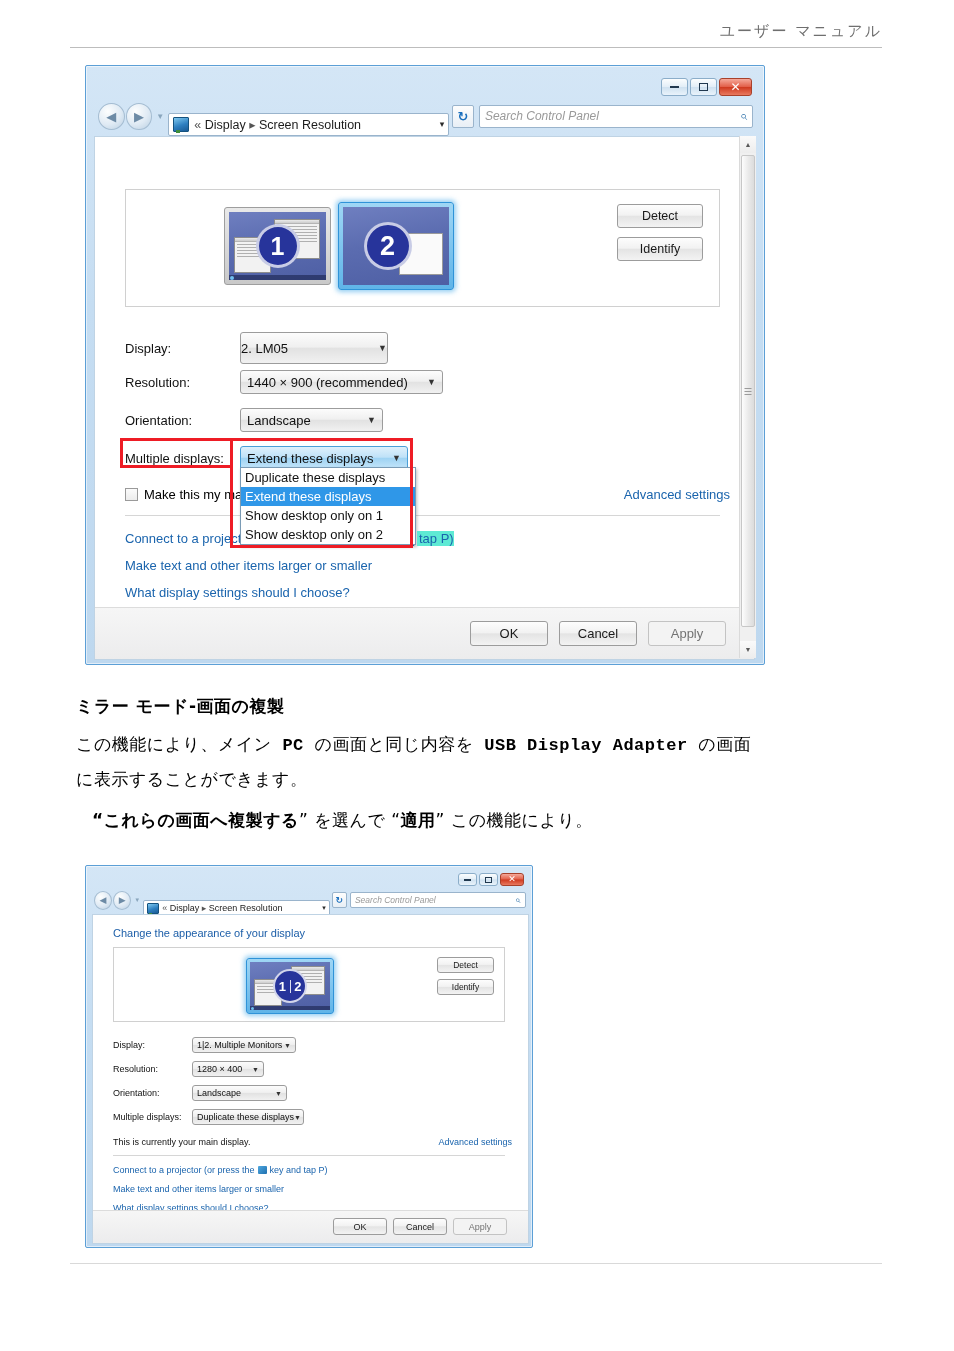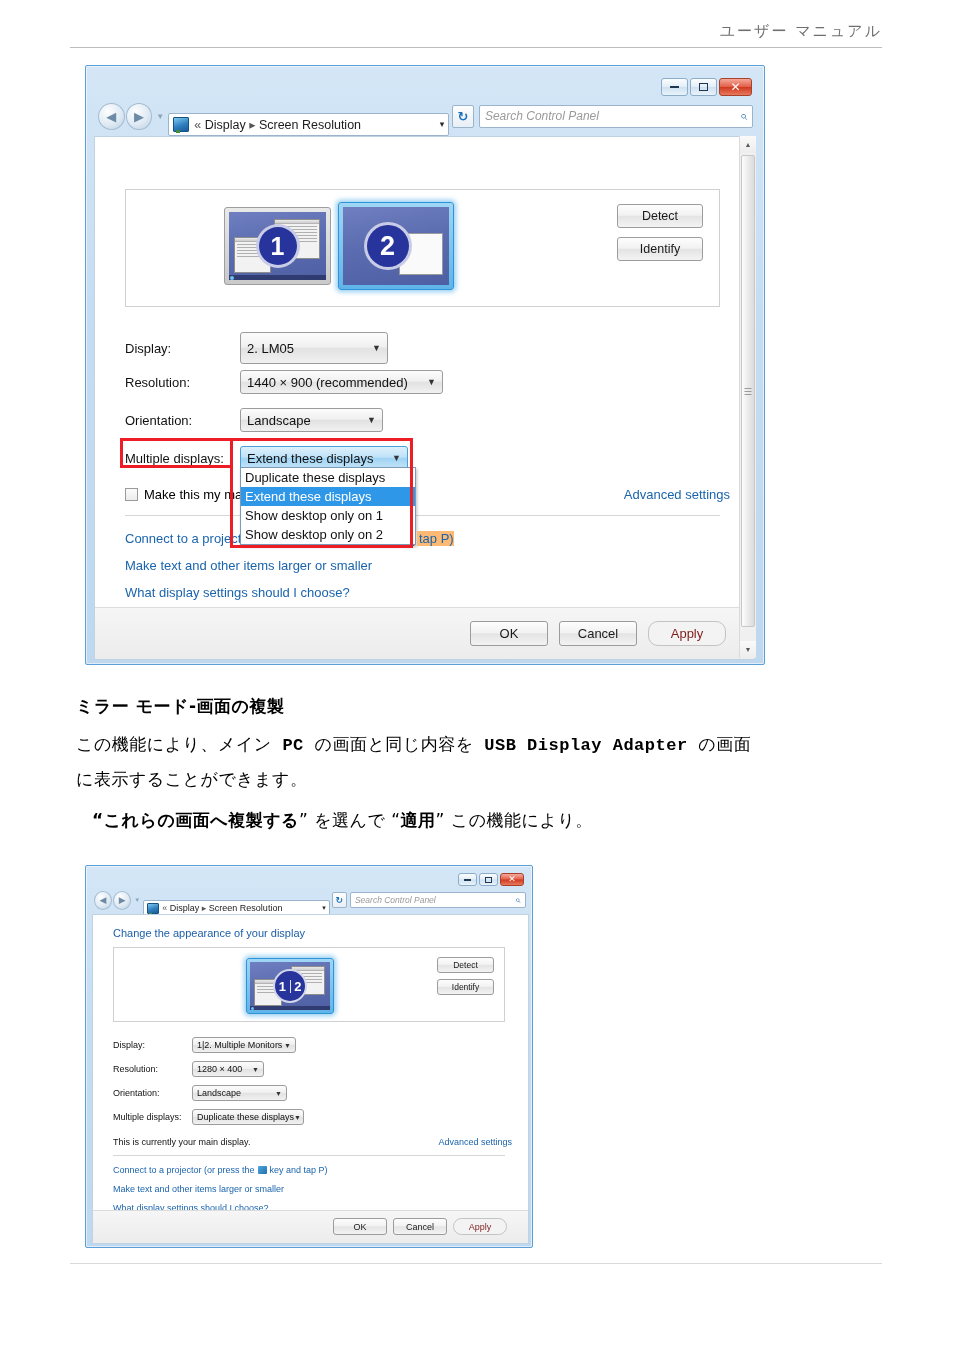--- a/index.html
+++ b/index.html
@@ -277,21 +277,21 @@
     box-sizing: border-box;
     background: linear-gradient(180deg,#fdfdfd 0%, #f2f2f2 46%, #e4e4e4 52%, #f3f3f3 100%);
     border: 1px solid #9c9c9c;
     border-radius: 3px;
     display: flex;
     align-items: center;
     justify-content: center;
     color: #1a1a1a;
     white-space: nowrap;
   }
-  .btn.disabled { color: #7f1d1d; border-color: #c3c3c3; background: #f3f3f3; border-radius: 10px; }
+  .btn.disabled { color: #737373; border-color: #c3c3c3; background: #f3f3f3; }
 
   
   .flabel { color: #111; white-space: nowrap; }
   .combo {
     box-sizing: border-box;
     background: linear-gradient(180deg,#fcfcfc 0%, #f0f0f0 46%, #e2e2e2 52%, #f1f1f1 100%);
     border: 1px solid #9c9c9c;
     border-radius: 3px;
     display: flex;
     align-items: center;
@@ -533,21 +533,21 @@
       <div class="btn" style="position:absolute;right:16px;top:14px;width:86px;height:24px;font-size:12.5px;">
         <span>Detect</span>
       </div>
       <div class="btn" style="position:absolute;right:16px;top:47px;width:86px;height:24px;font-size:12.5px;">
         <span>Identify</span>
       </div>
     </div>
 
     <div style="position:absolute;left:30px;top:195px;display:flex;align-items:center;">
       <span class="flabel" style="width:115px;font-size:13px;">Display:</span>
-      <div class="combo" style="width:148px;height:32px;padding:0 6px;font-size:13px;">
+      <div class="combo" style="width:148px;height:32px;padding:0 0;font-size:13px;">
         <span>2. LM05</span>
         <span class="arrow" style="font-size:9px;">▼</span>
       </div>
     </div>
 
     <div style="position:absolute;left:30px;top:233px;display:flex;align-items:center;">
       <span class="flabel" style="width:115px;font-size:13px;">Resolution:</span>
       <div class="combo" style="width:203px;height:24px;padding:0 6px;font-size:13px;">
         <span>1440 × 900 (recommended)</span>
         <span class="arrow" style="font-size:9px;">▼</span>
@@ -592,21 +592,21 @@
         <span>Extend these displays</span>
       </div>
       <div class="opt" style="height:19px;padding:0 4px;font-size:13px;">
         <span>Show desktop only on 1</span>
       </div>
       <div class="opt" style="height:19px;padding:0 4px;font-size:13px;">
         <span>Show desktop only on 2</span>
       </div>
     </div>
 
-    <div class="lnk" style="position:absolute;left:322px;top:394px;font-size:13px;background:#fdba74;padding-left:2px;z-index:45;">tap P)</div>
+    <div class="lnk" style="position:absolute;left:322px;top:394px;font-size:13px;background:#5eead4;padding-left:2px;z-index:45;">tap P)</div>
 
     <div class="btnbar" style="left:0;bottom:0;width:100%;height:51px;"></div>
     <div class="btn" style="position:absolute;left:375px;bottom:13px;width:78px;height:25px;font-size:13px;">
       <span>OK</span>
     </div>
     <div class="btn" style="position:absolute;left:464px;bottom:13px;width:78px;height:25px;font-size:13px;">
       <span>Cancel</span>
     </div>
     <div class="btn disabled" style="position:absolute;left:553px;bottom:13px;width:78px;height:25px;font-size:13px;">
       <span>Apply</span>

